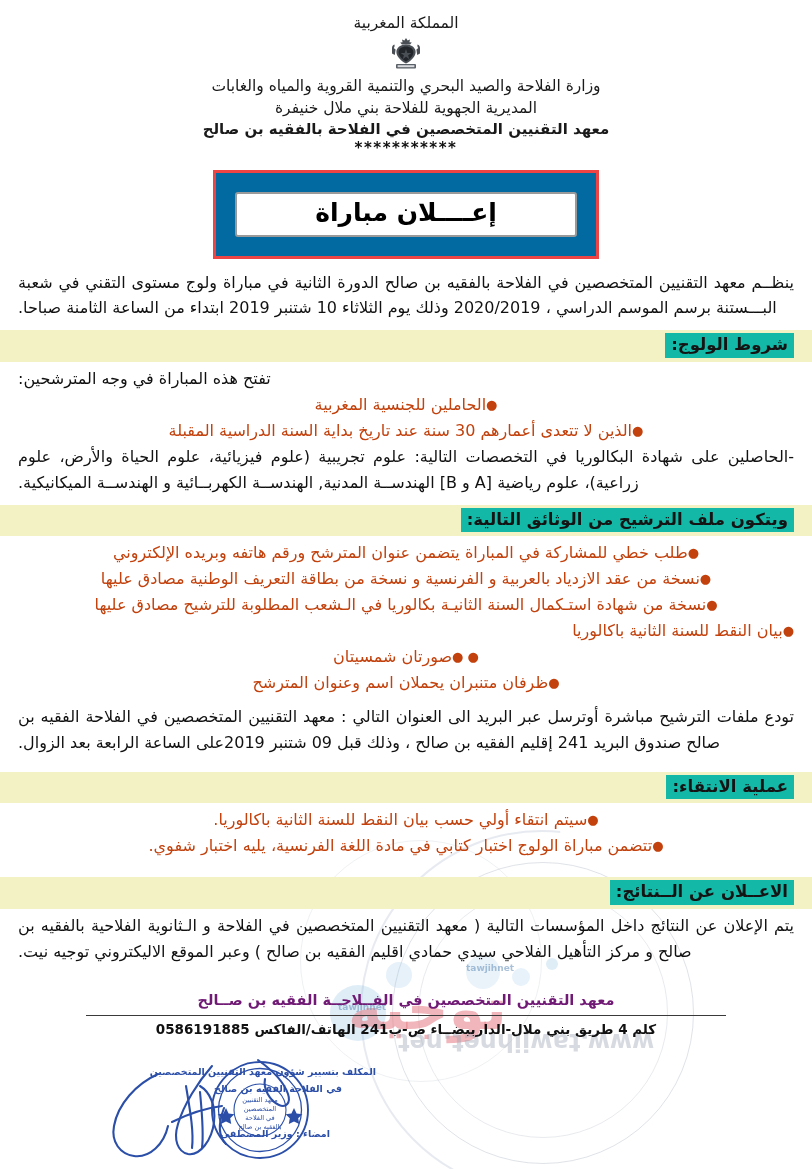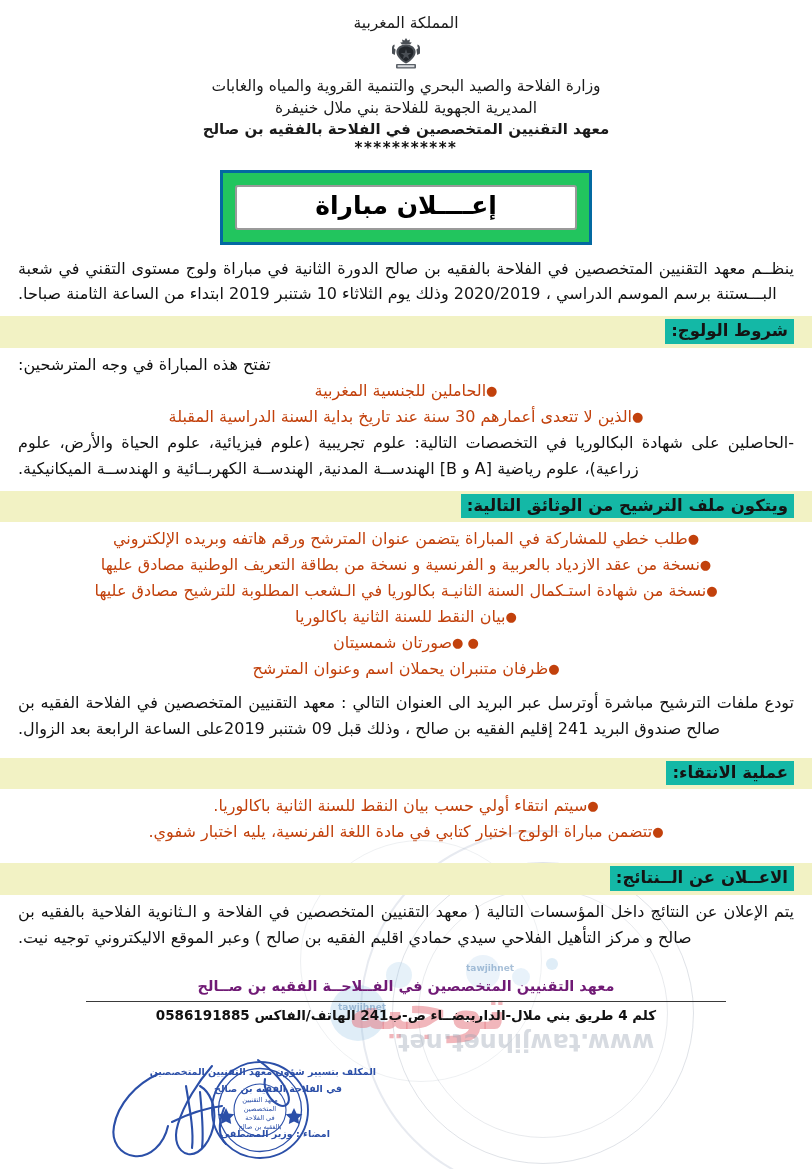--- a/index.html
+++ b/index.html
@@ -61,22 +61,22 @@
   .hdr{text-align:center;}
   .hdr-line{font-size:15.5px;line-height:1.42;color:#1a1a1a;}
   .hdr-bold{font-weight:bold;font-size:15px;}
   .hdr-stars{font-size:15px;letter-spacing:1.5px;font-weight:bold;line-height:1.1;}
 
   .emblem{margin:3px auto 4px;width:44px;height:34px;display:block;}
 
   
   .title-wrap{display:flex;justify-content:center;margin-top:13px;}
   .title-outer{
-    border:3px solid #0369a1;
-    padding:12px;background:#22c55e;
+    border:3px solid #ef4444;
+    padding:19px;background:#0369a1;
   }
   .title-inner{
     border:2px solid #9a9a9a;border-radius:3px;
     padding:5px 78px 7px;
     background:#ffffff;
   }
   .title-text{
     font-size:25px;font-weight:bold;color:#000;
     letter-spacing:0px;white-space:nowrap;line-height:1.15;
   }
@@ -221,21 +221,21 @@
     <div class="bullets">
       <p class="blt" style="text-align:center;">
         <span class="dot">●</span><span>طلب خطي للمشاركة في المباراة يتضمن عنوان المترشح ورقم هاتفه وبريده الإلكتروني</span>
       </p>
       <p class="blt" style="text-align:center;">
         <span class="dot">●</span><span>نسخة من عقد الازدياد  بالعربية و الفرنسية و نسخة من بطاقة التعريف الوطنية مصادق عليها</span>
       </p>
       <p class="blt" style="text-align:center;">
         <span class="dot">●</span><span>نسخة من شهادة استـكمال السنة الثانيـة بكالوريا في الـشعب المطلوبة للترشيح مصادق عليها</span>
       </p>
-      <p class="blt" style="text-align:center;">
+      <p class="blt" style="text-align:right;">
         <span class="dot">●</span><span>بيان النقط للسنة الثانية باكالوريا</span>
       </p>
       <p class="blt" style="text-align:center;">
         <span class="dot">● ●</span><span>صورتان شمسيتان</span>
       </p>
       <p class="blt" style="text-align:center;">
         <span class="dot">●</span><span>ظرفان متنبران يحملان اسم وعنوان المترشح</span>
       </p>
     </div>
     <p class="para" style="margin-top:8px;">تودع ملفات الترشيح مباشرة أوترسل عبر البريد الى العنوان التالي  : معهد التقنيين المتخصصين في الفلاحة الفقيه بن صالح صندوق البريد 241 إقليم الفقيه بن صالح ، وذلك قبل 09 شتنبر 2019على الساعة الرابعة بعد الزوال.</p>

